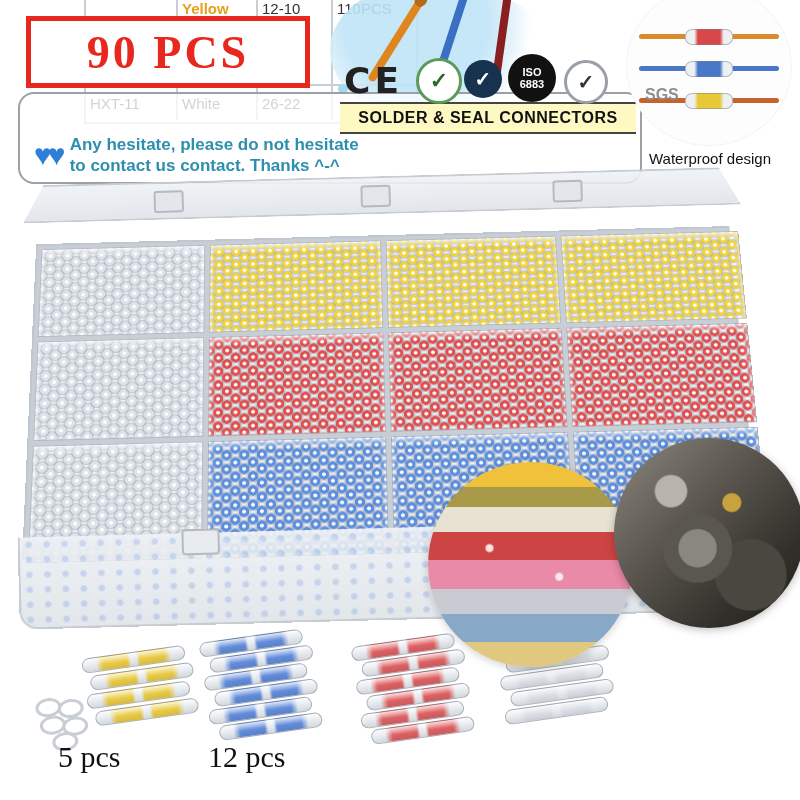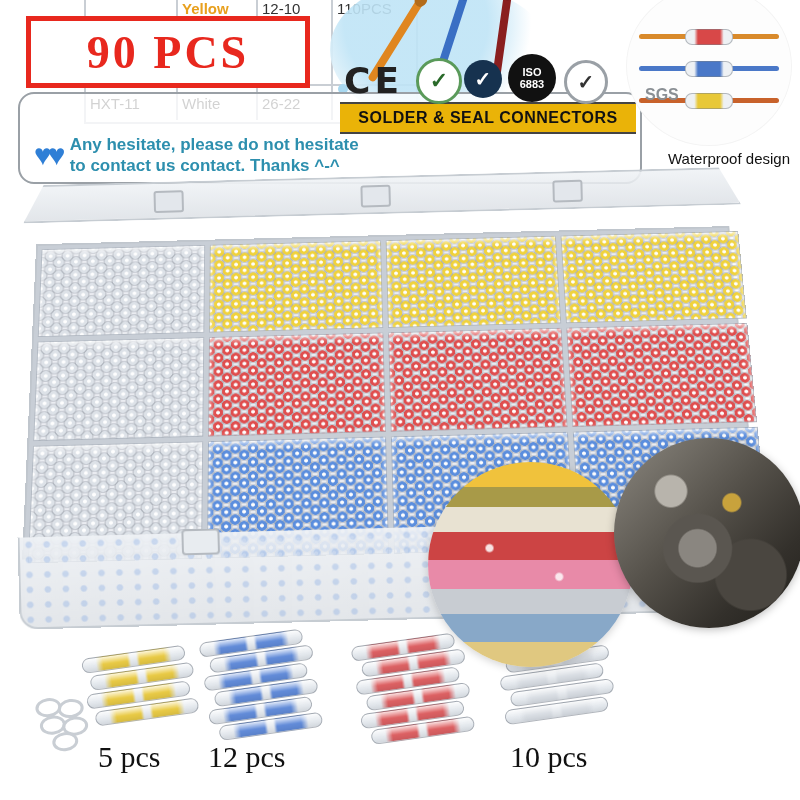--- a/index.html
+++ b/index.html
@@ -47,33 +47,33 @@
   .check2{left:220px;top:8px;width:38px;height:38px;border:3px solid #9aa0a6;background:#fff;
     color:#333;font-size:20px;}
   .sgs{position:absolute;left:264px;top:34px;font-size:16px;font-weight:bold;color:#8a8f94;margin-left:37px;}
 
   
   .note-card{position:absolute;left:18px;top:92px;width:620px;height:88px;z-index:2;
     border:2px solid #9aa0a6;border-radius:16px;background:rgba(255,255,255,.78);}
   .banner{position:absolute;right:4px;top:8px;width:296px;height:28px;
     border-top:2px solid #444;border-bottom:2px solid #444;display:flex;align-items:center;
     justify-content:center;font-size:16px;font-weight:bold;color:#111;letter-spacing:.5px;
-    background:#eab308;}
+    background:#fef9c3;}
   .note{position:absolute;left:14px;top:40px;display:flex;align-items:center;gap:8px;}
   .hearts{color:#2f7fd6;font-size:30px;line-height:30px;letter-spacing:-4px;}
   .note-lines{font-size:17px;font-weight:bold;color:#2d8fae;line-height:21px;}
 
   
   .wp-inset{position:absolute;left:626px;top:-14px;width:166px;height:160px;border-radius:50%;
     background:#fdfdfd;box-shadow:0 0 0 1px rgba(0,0,0,.04) inset;overflow:hidden;z-index:2;}
   .wp-wire{position:absolute;left:8%;right:8%;height:5px;border-radius:3px;}
   .wp-wire::after{content:"";position:absolute;left:50%;top:50%;transform:translate(-50%,-50%);
     width:46px;height:14px;border-radius:7px;border:1px solid rgba(120,128,136,.5);
     background:linear-gradient(90deg, #eef1f4 0 18%, var(--band) 26% 74%, #eef1f4 82% 100%);}
-  .wp-caption{position:absolute;left:630px;top:150px;width:160px;text-align:right;
+  .wp-caption{position:absolute;left:630px;top:150px;width:160px;text-align:center;
     font-size:15px;color:#111;z-index:3;}
 
   
   .main-box{position:absolute;left:14px;top:176px;width:742px;height:446px;z-index:3;
     transform:rotate(-1.5deg);}
   .box-rim{position:absolute;left:14px;right:10px;top:0;height:34px;
     background:linear-gradient(180deg, rgba(240,243,246,.95), rgba(214,219,225,.7));
     border:2px solid #c6ccd2;border-radius:10px 10px 0 0;
     clip-path:polygon(3% 0, 97% 0, 100% 100%, 0 100%);}
   .clasp{position:absolute;top:7px;width:26px;height:18px;background:#e3e7ec;
@@ -252,17 +252,16 @@
     <div class="conn" style="left:18px;top:85px;"></div>
   </div>
   <div class="pcs-group g-white" style="left:492px;top:632px;">
     <div class="conn" style="left:10px;top:0px;"></div>
     <div class="conn" style="left:18px;top:17px;"></div>
     <div class="conn" style="left:10px;top:34px;"></div>
     <div class="conn" style="left:18px;top:51px;"></div>
     <div class="conn" style="left:10px;top:68px;"></div>
   </div>
 
-  <div class="pcs-label" style="left:58px;margin-left:40px;">5 pcs</div>
+  <div class="pcs-label" style="left:58px;">5 pcs</div>
   <div class="pcs-label" style="left:208px;text-align:center;">12 pcs</div>
-  <div class="pcs-label" style="left:510px;">10 pcs</div>
 
 </div>
 
 </body></html>

